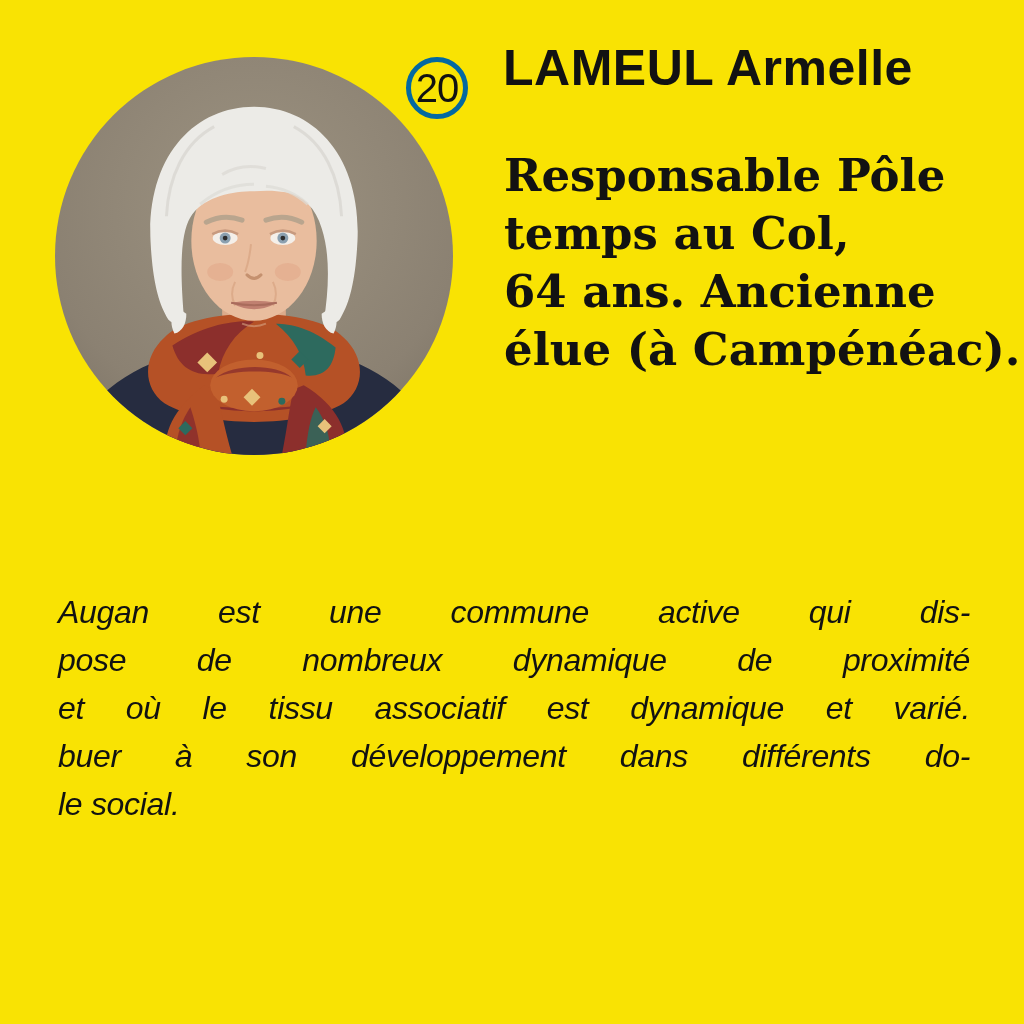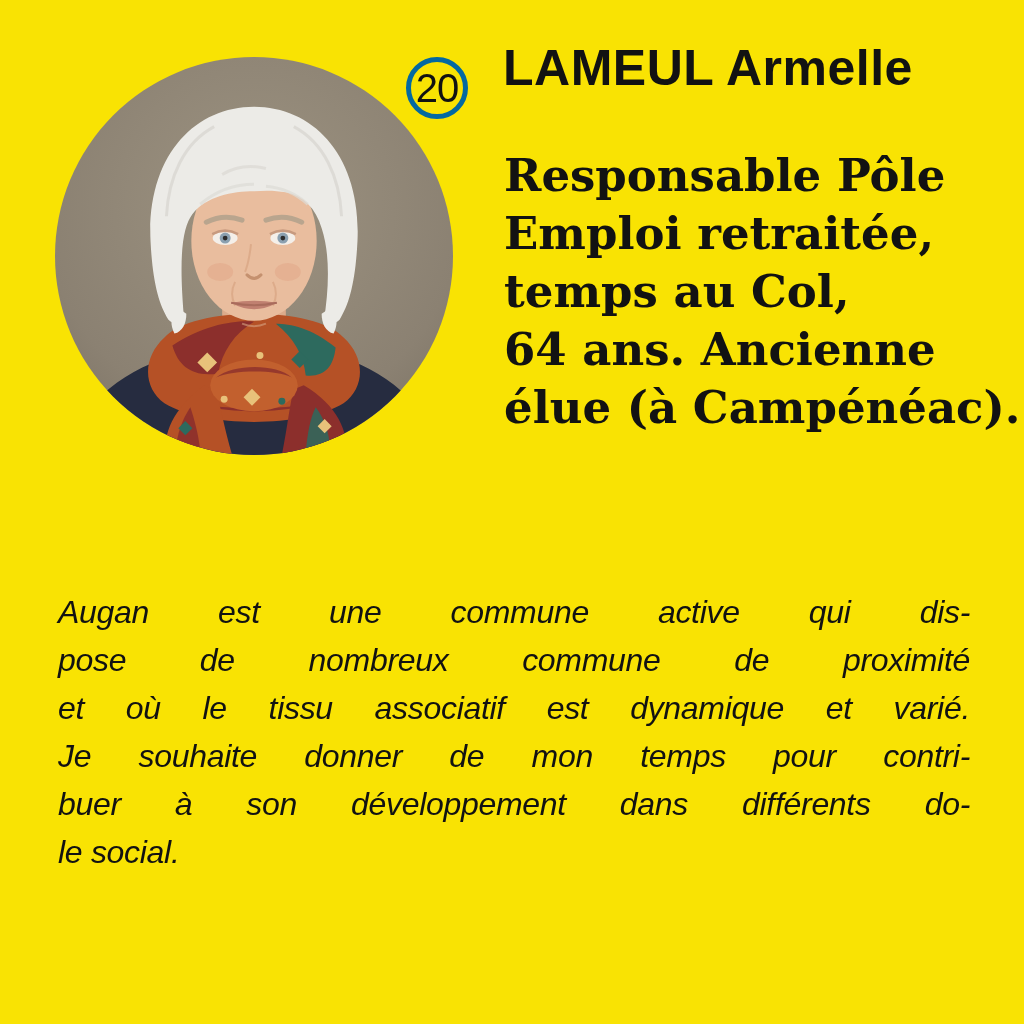--- a/index.html
+++ b/index.html
@@ -153,28 +153,26 @@
   </div>
 
   <div class="badge">
     <span>20</span>
   </div>
 
   <div class="title">LAMEUL Armelle</div>
 
   <div class="subtitle">
     <div class="sub-line">Responsable Pôle</div>
-    <div class="sub-line">Emploi retraitée,</div>
     <div class="sub-line">temps au Col,</div>
     <div class="sub-line">64 ans. Ancienne</div>
     <div class="sub-line">élue (à Campénéac).</div>
   </div>
 
   <div class="bio">
     <div class="bio-line">Augan est une commune active qui dis-</div>
-    <div class="bio-line">pose de nombreux commune de proximité</div>
+    <div class="bio-line">pose de nombreux dynamique de proximité</div>
     <div class="bio-line">et où le tissu associatif est dynamique et varié.</div>
-    <div class="bio-line">Je souhaite donner de mon temps pour contri-</div>
     <div class="bio-line">buer à son développement dans différents do-</div>
     <div class="bio-line last">le social.</div>
   </div>
 
 </div>
 
 </body></html>

